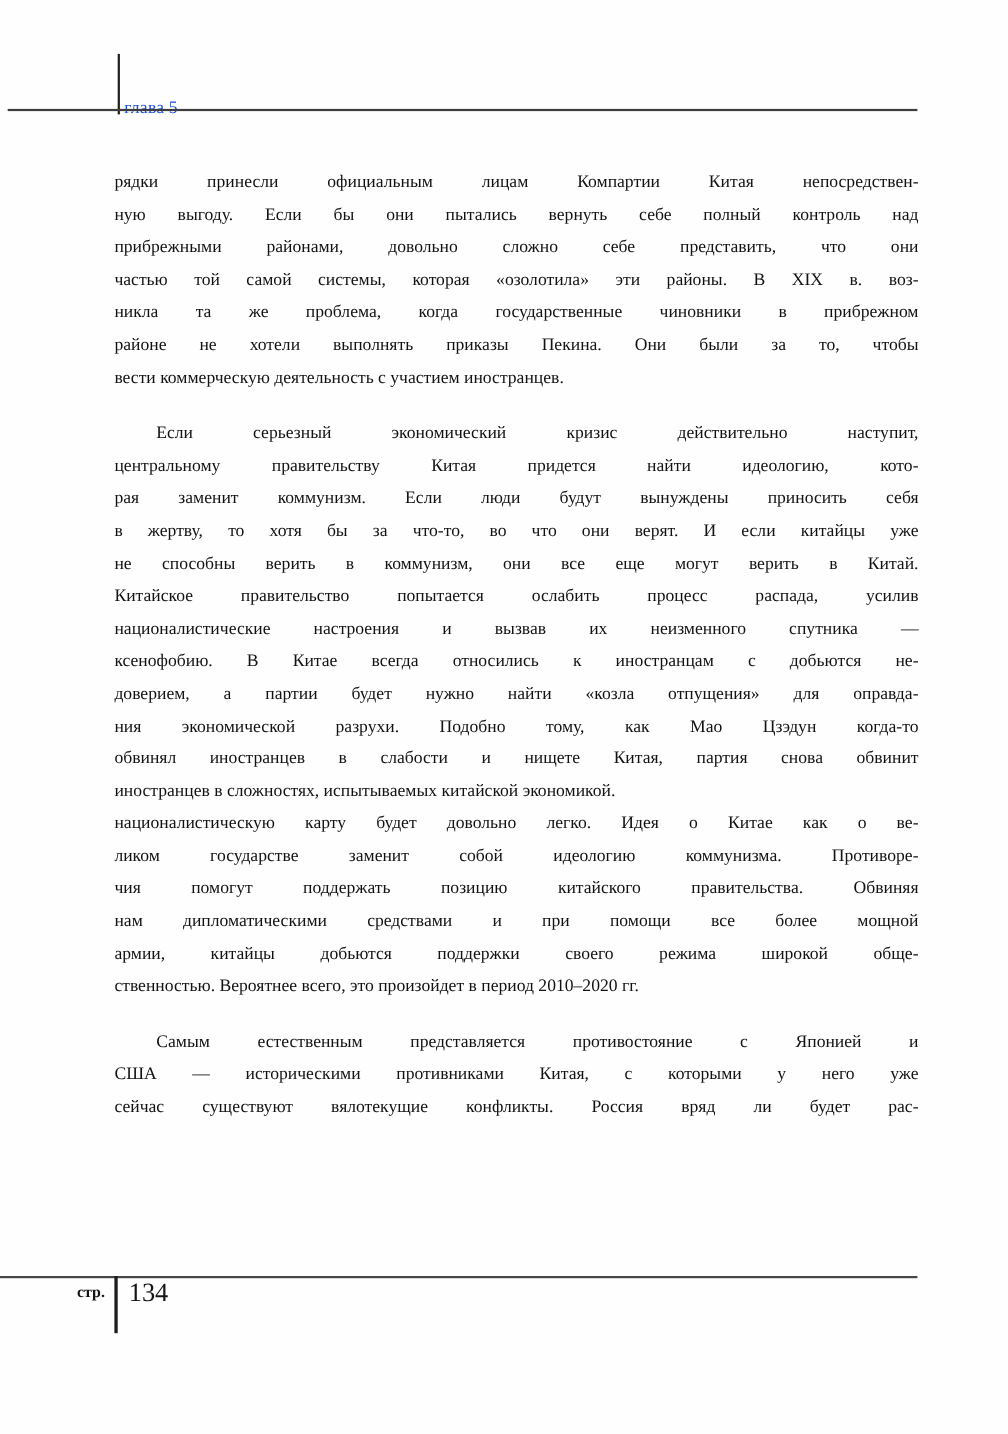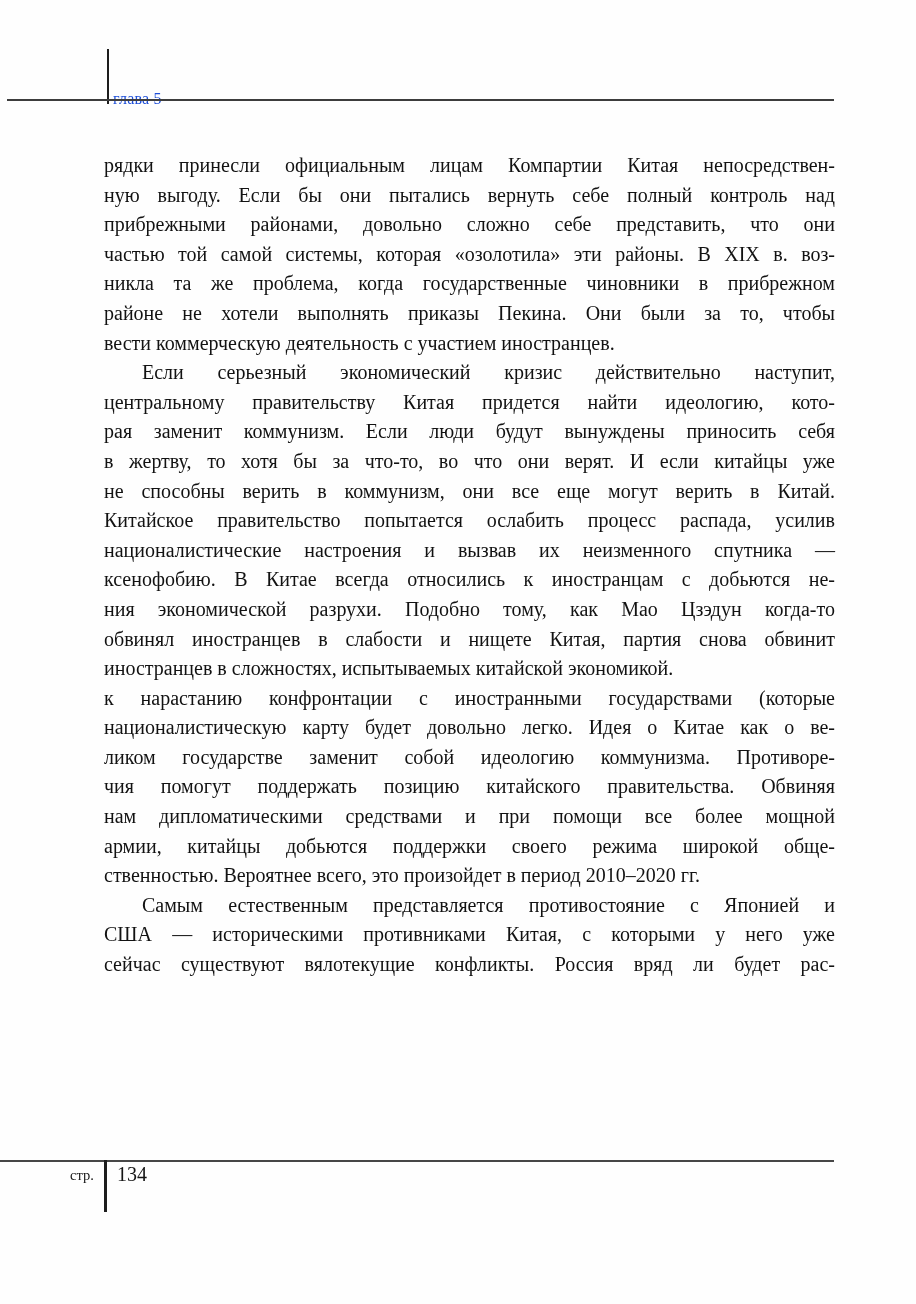--- a/index.html
+++ b/index.html
@@ -39,34 +39,35 @@
     top: 99px;
     width: 827px;
     height: 2px;
     background: #3d3d3d;
   }
   .body-text {
     position: absolute;
     left: 104px;
     top: 151px;
     width: 731px;
-    font-size: 20px;
+    font-size: 16px;
     line-height: 29.6px;
     color: #121212;
   }
   .line {
     text-align: justify;
     text-align-last: justify;
     white-space: normal;
   }
   .line.last {
     text-align-last: left;
   }
   .line.first {
     text-indent: 38px;
+    margin-top: 21px;
   }
   .footer-rule {
     position: absolute;
     left: 0px;
     top: 1160px;
     width: 834px;
     height: 2px;
     background: #474747;
   }
   .footer-vline {
@@ -76,26 +77,27 @@
     width: 2.5px;
     height: 52px;
     background: #1d1d1d;
   }
   .page-label {
     position: absolute;
     left: 70px;
     top: 1167px;
     font-size: 14.5px;
     color: #151515;
+    font-weight: bold;
   }
   .page-number {
     position: absolute;
     left: 117px;
     top: 1163px;
-    font-size: 20px;
+    font-size: 24px;
     color: #151515;
   }
 </style>
 </head>
 <body>
 
 <div class="page">
 
   <div class="header-vline"></div>
   <div class="chapter-label">глава 5</div>
@@ -113,26 +115,26 @@
       </div>
       <div class="para">
         <div class="line first">Если серьезный экономический кризис действительно наступит,</div>
         <div class="line">центральному правительству Китая придется найти идеологию, кото-</div>
         <div class="line">рая заменит коммунизм. Если люди будут вынуждены приносить себя</div>
         <div class="line">в жертву, то хотя бы за что-то, во что они верят. И если китайцы уже</div>
         <div class="line">не способны верить в коммунизм, они все еще могут верить в Китай.</div>
         <div class="line">Китайское правительство попытается ослабить процесс распада, усилив</div>
         <div class="line">националистические настроения и вызвав их неизменного спутника —</div>
         <div class="line">ксенофобию. В Китае всегда относились к иностранцам с добьются не-</div>
+        <div class="line">доверием, а партии будет нужно найти «козла отпущения» для оправда-</div>
         <div class="line">ния экономической разрухи. Подобно тому, как Мао Цзэдун когда-то</div>
         <div class="line">обвинял иностранцев в слабости и нищете Китая, партия снова обвинит</div>
         <div class="line last">иностранцев в сложностях, испытываемых китайской экономикой.</div>
       </div>
       <div class="para">
-        <div class="line">к нарастанию конфронтации с иностранными государствами (которые</div>
         <div class="line">националистическую карту будет довольно легко. Идея о Китае как о ве-</div>
         <div class="line">ликом государстве заменит собой идеологию коммунизма. Противоре-</div>
         <div class="line">чия помогут поддержать позицию китайского правительства. Обвиняя</div>
         <div class="line">нам дипломатическими средствами и при помощи все более мощной</div>
         <div class="line">армии, китайцы добьются поддержки своего режима широкой обще-</div>
         <div class="line last">ственностью. Вероятнее всего, это произойдет в период 2010–2020 гг.</div>
       </div>
       <div class="para">
         <div class="line first">Самым естественным представляется противостояние с Японией и</div>
         <div class="line">США — историческими противниками Китая, с которыми у него уже</div>

